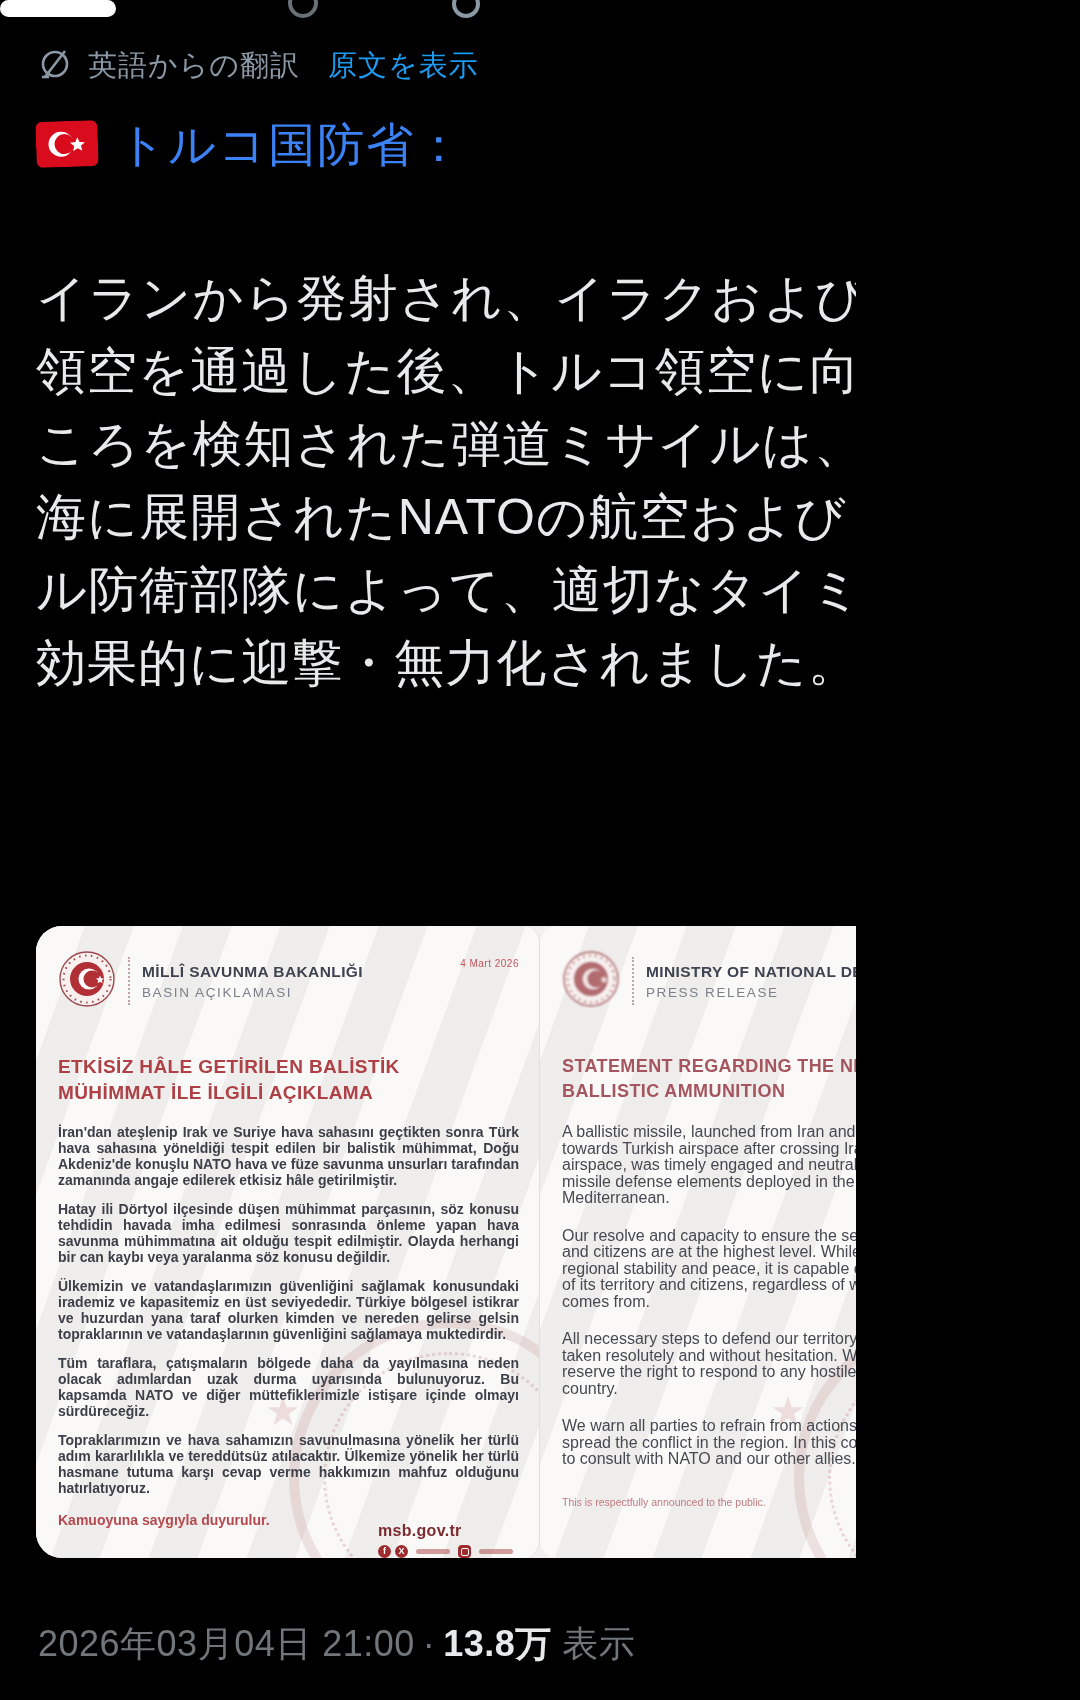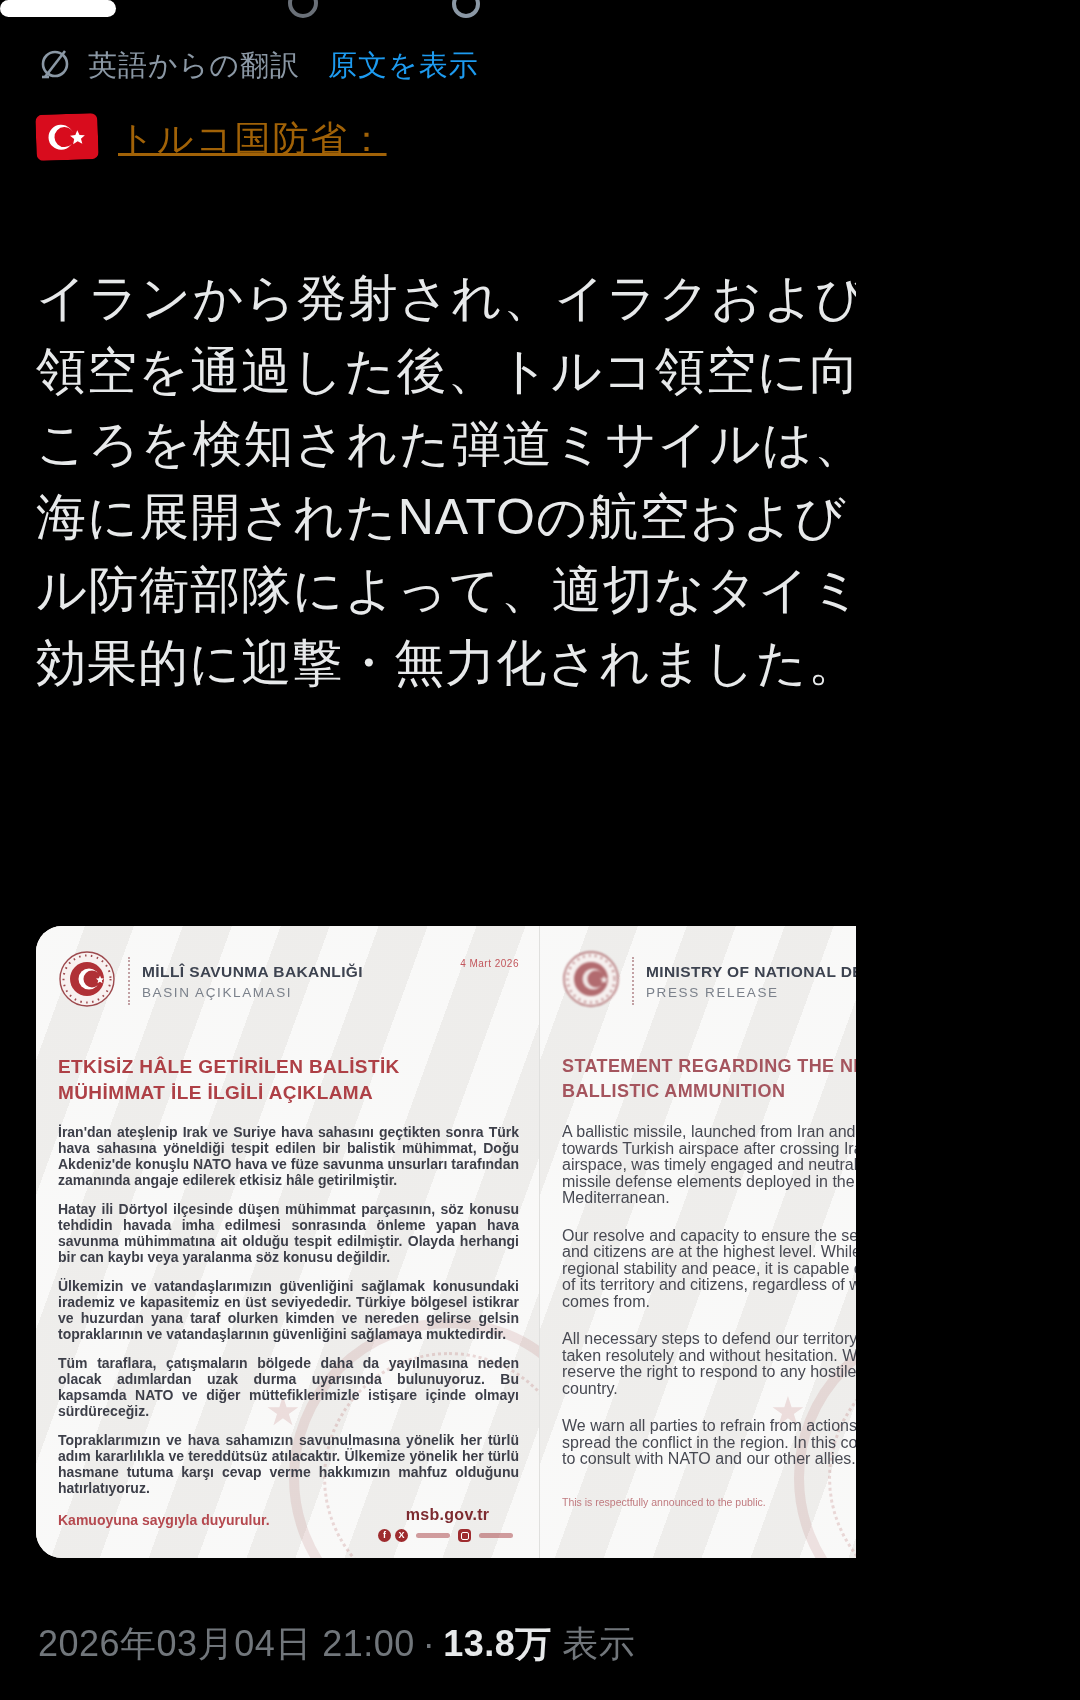--- a/index.html
+++ b/index.html
@@ -13,31 +13,31 @@
   .frag2{top:-10px;left:452px;width:20px;height:20px;border-color:#8b98a5;}
 
   
   .translate-row{position:absolute;top:46px;left:38px;display:flex;align-items:center;}
   .translate-label{font-size:29px;color:#8b98a5;margin-left:16px;letter-spacing:1px;}
   .translate-action{font-size:29px;color:#1d9bf0;margin-left:28px;letter-spacing:1px;cursor:pointer;}
 
   
   .title-row{position:absolute;top:114px;left:36px;display:flex;align-items:center;}
   .flag{width:62px;height:46px;margin-right:20px;transform:rotate(-2deg);}
-  .post-title{font-size:36px;color:#a16207;letter-spacing:2px;text-decoration:underline;}
+  .post-title{font-size:47px;color:#3b82f6;letter-spacing:2px;}
 
   
   .tweet-body{position:absolute;top:262px;left:36px;width:1012px;
               font-size:50px;line-height:73px;color:#e7e9ea;letter-spacing:1px;
               word-break:break-all;}
 
   
   .media-card{position:absolute;top:926px;left:36px;width:1008px;height:632px;
               border-radius:26px;overflow:hidden;display:flex;background:#f1f0ee;}
-  .doc{position:relative;width:504px;height:632px;box-sizing:border-box;background:#f2f1ef;overflow:hidden;}
+  .doc{position:relative;width:504px;height:632px;box-sizing:border-box;background:#f2f1ef;overflow:hidden;border-radius:17px;}
   .doc-left{border-right:1px solid rgba(0,0,0,0.07);}
   .doc::before{content:"";position:absolute;inset:0;
       background:repeating-linear-gradient(110deg,rgba(255,255,255,0.55) 0 46px,rgba(0,0,0,0.015) 46px 92px);
       pointer-events:none;}
   .doc-watermark{position:absolute;right:-70px;bottom:-80px;width:300px;height:300px;border-radius:50%;
       border:10px solid rgba(160,60,60,0.12);pointer-events:none;}
   .doc-watermark::before{content:"";position:absolute;inset:24px;border-radius:50%;
       border:3px dotted rgba(160,60,60,0.18);}
   .doc-watermark::after{content:"★";position:absolute;left:-34px;top:60px;font-size:40px;color:rgba(160,60,60,0.15);}
 
@@ -55,21 +55,21 @@
   .doc-right .doc-title{font-weight:600;color:#a5555e;font-size:18px;}
 
   .doc-body{position:absolute;top:198px;left:22px;right:20px;z-index:2;}
   .doc-left .doc-body p{font-size:14px;line-height:16px;font-weight:600;color:#3d3f49;
                         text-align:justify;margin:0 0 13px 0;}
   .doc-right .doc-body p{font-size:16px;line-height:16.5px;font-weight:500;color:#474952;
                          text-align:left;margin:0 0 21px 0;}
   .signoff-left{font-size:12px;font-weight:700;color:#b5494f !important;text-align:left !important;margin-top:16px !important;}
   .signoff-right{font-size:10.5px !important;font-weight:500;color:#c07a7f !important;margin-top:26px !important;}
 
-  .doc-footer{position:absolute;right:22px;bottom:16px;z-index:2;text-align:center;}
+  .doc-footer{position:absolute;right:22px;bottom:0;z-index:2;text-align:left;}
   .site-url{font-size:16px;font-weight:800;color:#7d2b30;letter-spacing:0.3px;}
   .social-row{display:flex;justify-content:flex-end;align-items:center;margin-top:5px;gap:4px;}
   .s-icon{width:13px;height:13px;border-radius:50%;background:#9e2b2e;color:#fff;
           font-size:9px;font-weight:700;display:flex;align-items:center;justify-content:center;line-height:1;}
   .s-insta{border-radius:4px;}
   .s-insta::before{content:"";width:6px;height:6px;border:1px solid #fff;border-radius:2px;display:block;}
   .handle-bar{width:34px;height:5px;border-radius:3px;background:rgba(158,43,46,0.45);margin:0 4px;}
 
   
   .post-meta{position:absolute;top:1620px;left:38px;font-size:36px;color:#71767b;letter-spacing:0.5px;}

